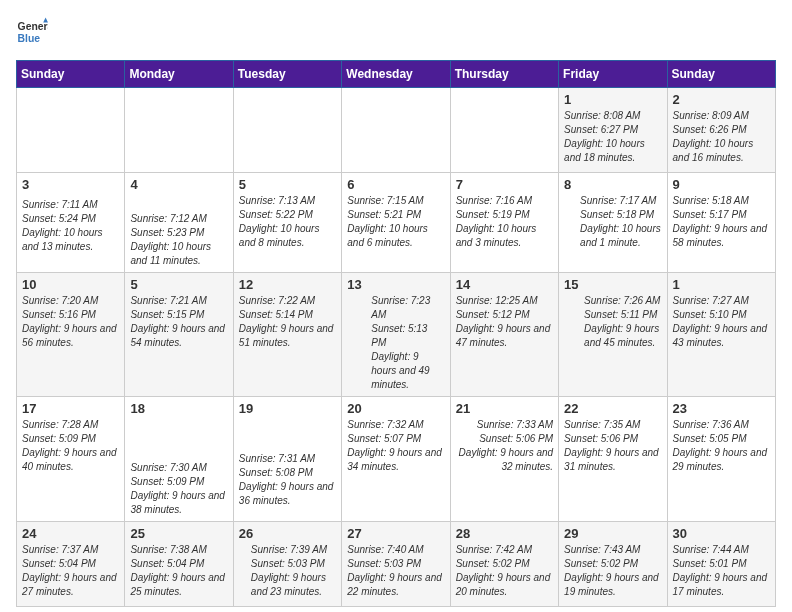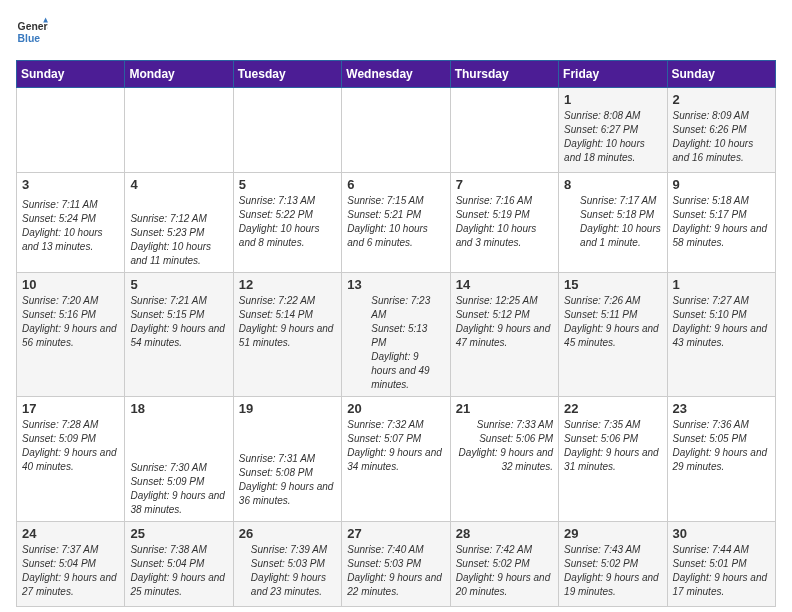--- a/index.html
+++ b/index.html
@@ -199,21 +199,21 @@
 Daylight: 9 hours and 49 minutes.</div>
         </td>
         <td>
           <span class="day-number">14</span>
           <div class="day-info" style="white-space: pre-line;">Sunrise: 12:25 AM
 Sunset: 5:12 PM
 Daylight: 9 hours and 47 minutes.</div>
         </td>
         <td>
           <span class="day-number">15</span>
-          <div class="day-info" style="white-space: pre-line;">Sunrise: 7:26 AM
+          <div class="day-info" style="white-space: pre-line; margin-left: 20px;">Sunrise: 7:26 AM
 Sunset: 5:11 PM
 Daylight: 9 hours and 45 minutes.</div>
         </td>
         <td>
           <span class="day-number">1</span>
           <div class="day-info" style="white-space: pre-line;">Sunrise: 7:27 AM
 Sunset: 5:10 PM
 Daylight: 9 hours and 43 minutes.</div>
         </td>
       </tr>

